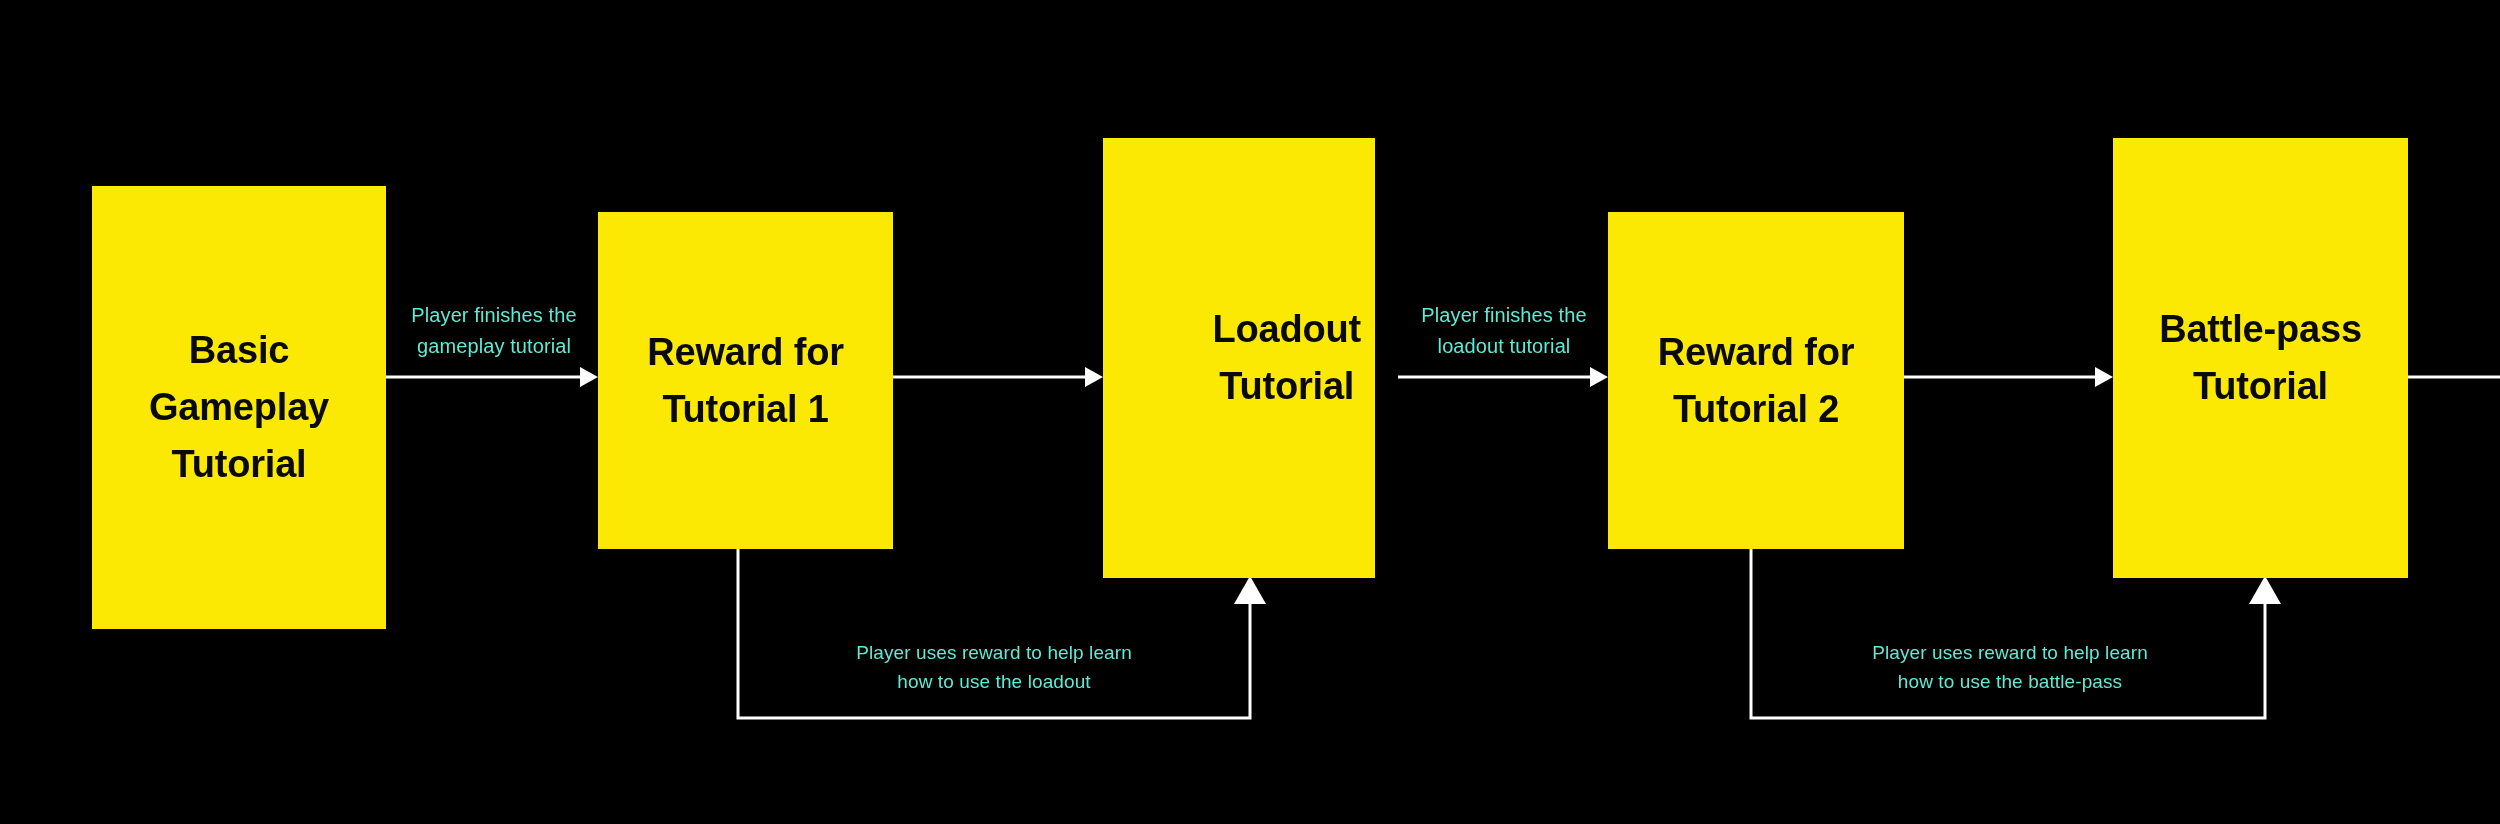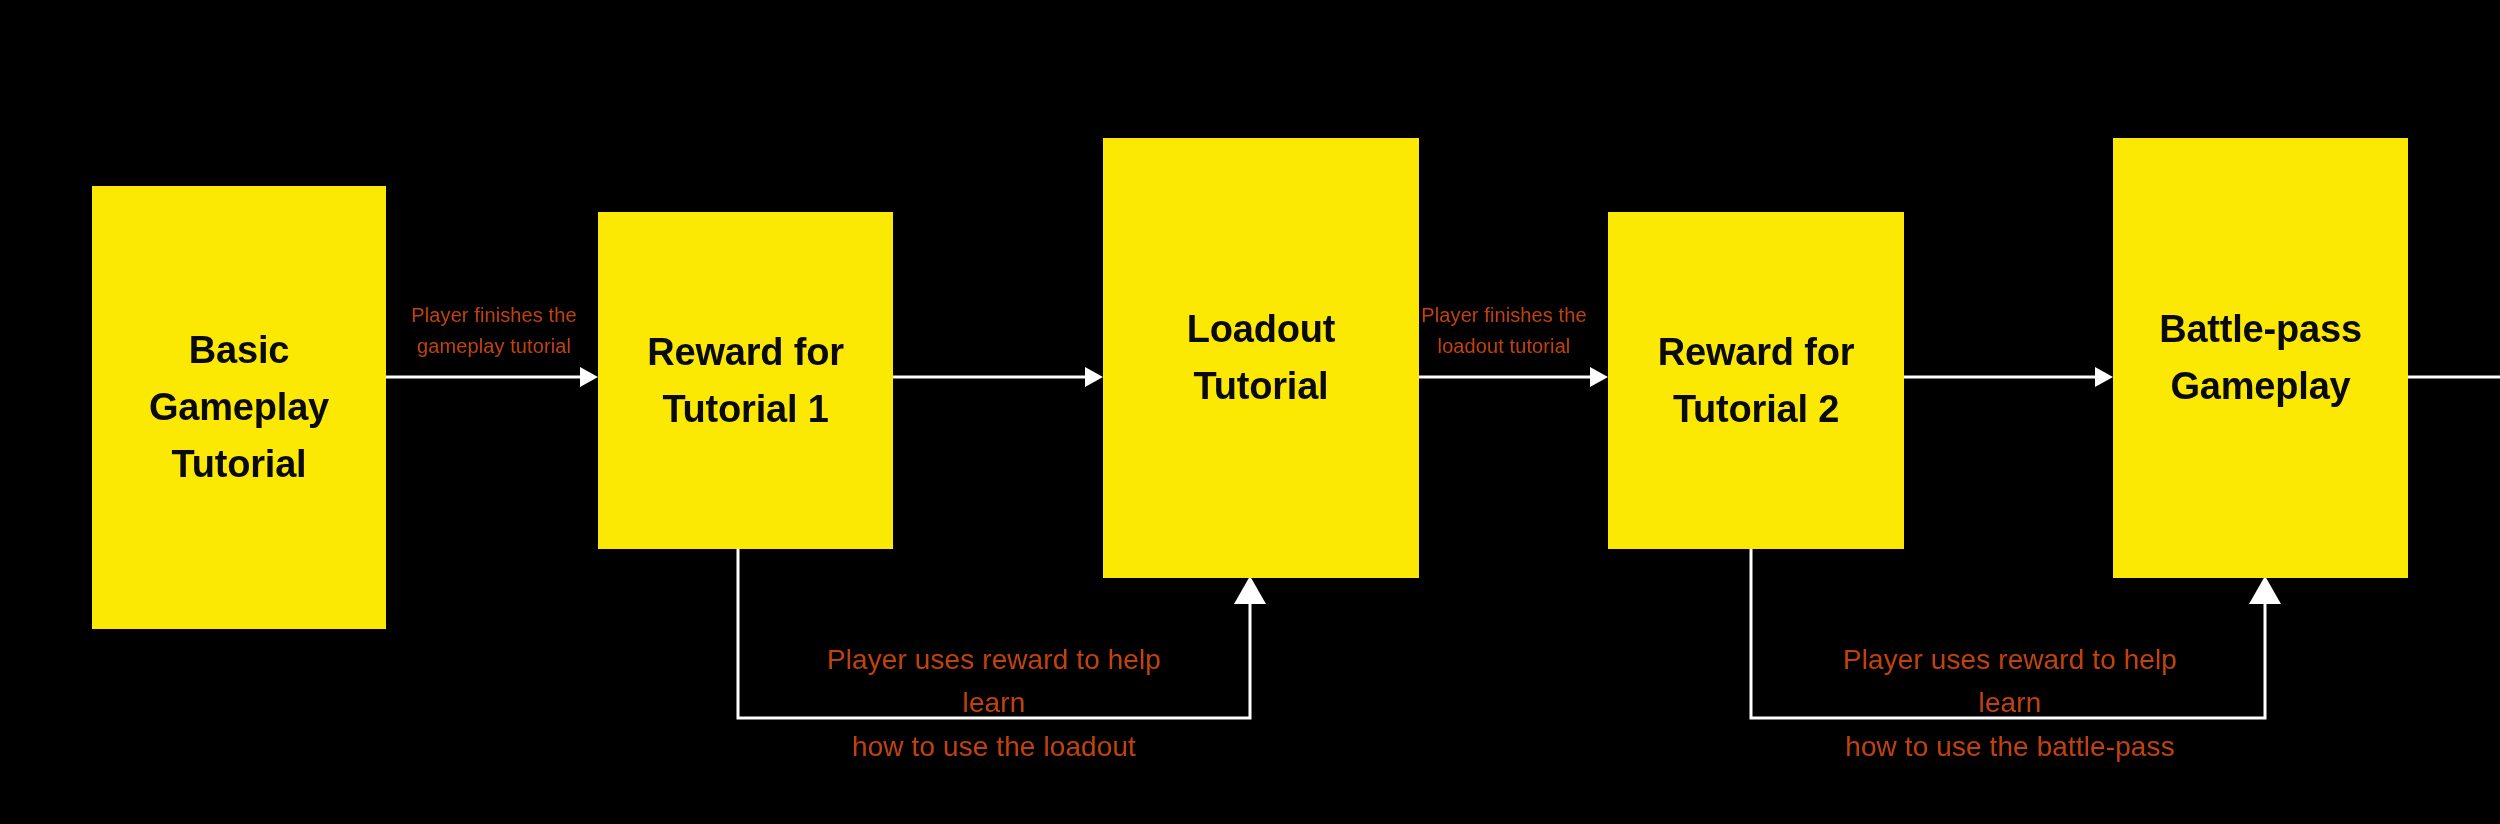--- a/index.html
+++ b/index.html
@@ -36,30 +36,30 @@
     line-height: 1.5;
     text-align: center;
     letter-spacing: -0.2px;
     white-space: pre-line;
     padding: 0 14px;
   }
 
   
   .conn-label {
     position: absolute;
-    color: #c2410c;
+    color: #5eead4;
     font-family: "Liberation Sans", sans-serif;
     font-size: 20px;
     line-height: 1.55;
     text-align: center;
     white-space: pre-line;
     letter-spacing: 0.1px;
   }
   .conn-label.big {
-    font-size: 28px;
+    font-size: 19px;
   }
 
   
   #wires {
     position: absolute;
     left: 0;
     top: 0;
     width: 2500px;
     height: 824px;
     pointer-events: none;
@@ -119,33 +119,33 @@
     <span class="node-label">Basic
 Gameplay
 Tutorial</span>
   </div>
 
   <div class="node" style="left:598px; top:212px; width:295px; height:337px;">
     <span class="node-label">Reward for
 Tutorial 1</span>
   </div>
 
-  <div class="node" style="left:1103px; top:138px; width:316px; height:440px;">
+  <div class="node" style="left:1103px; top:138px; width:272px; height:440px;justify-content:flex-end;">
     <span class="node-label">Loadout
 Tutorial</span>
   </div>
 
   <div class="node" style="left:1608px; top:212px; width:296px; height:337px;">
     <span class="node-label">Reward for
 Tutorial 2</span>
   </div>
 
   <div class="node" style="left:2113px; top:138px; width:295px; height:440px;">
     <span class="node-label">Battle-pass
-Gameplay</span>
+Tutorial</span>
   </div>
 
   <div class="conn-label" style="left:390px; top:300px; width:208px;">Player finishes the
 gameplay tutorial</div>
 
   <div class="conn-label" style="left:1400px; top:300px; width:208px;">Player finishes  the
 loadout tutorial</div>
 
   <div class="conn-label big" style="left:822px; top:638px; width:344px;">Player uses reward to help learn
 how to use the loadout</div>

